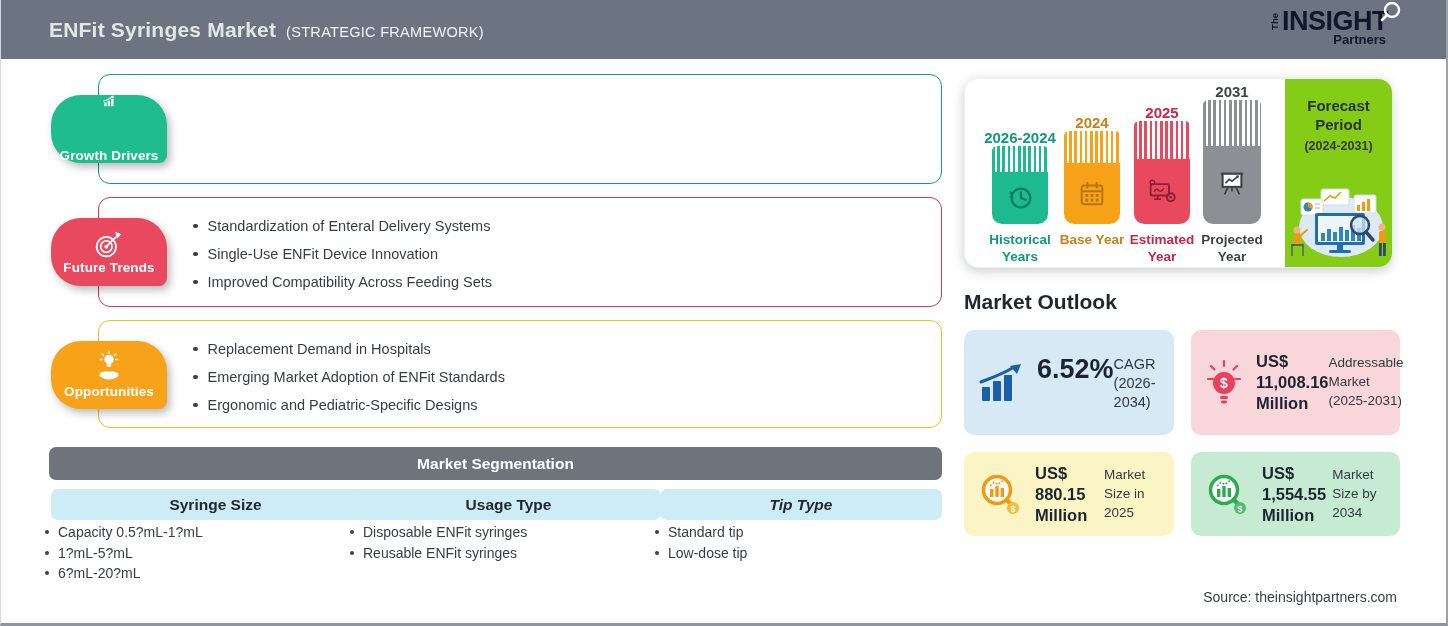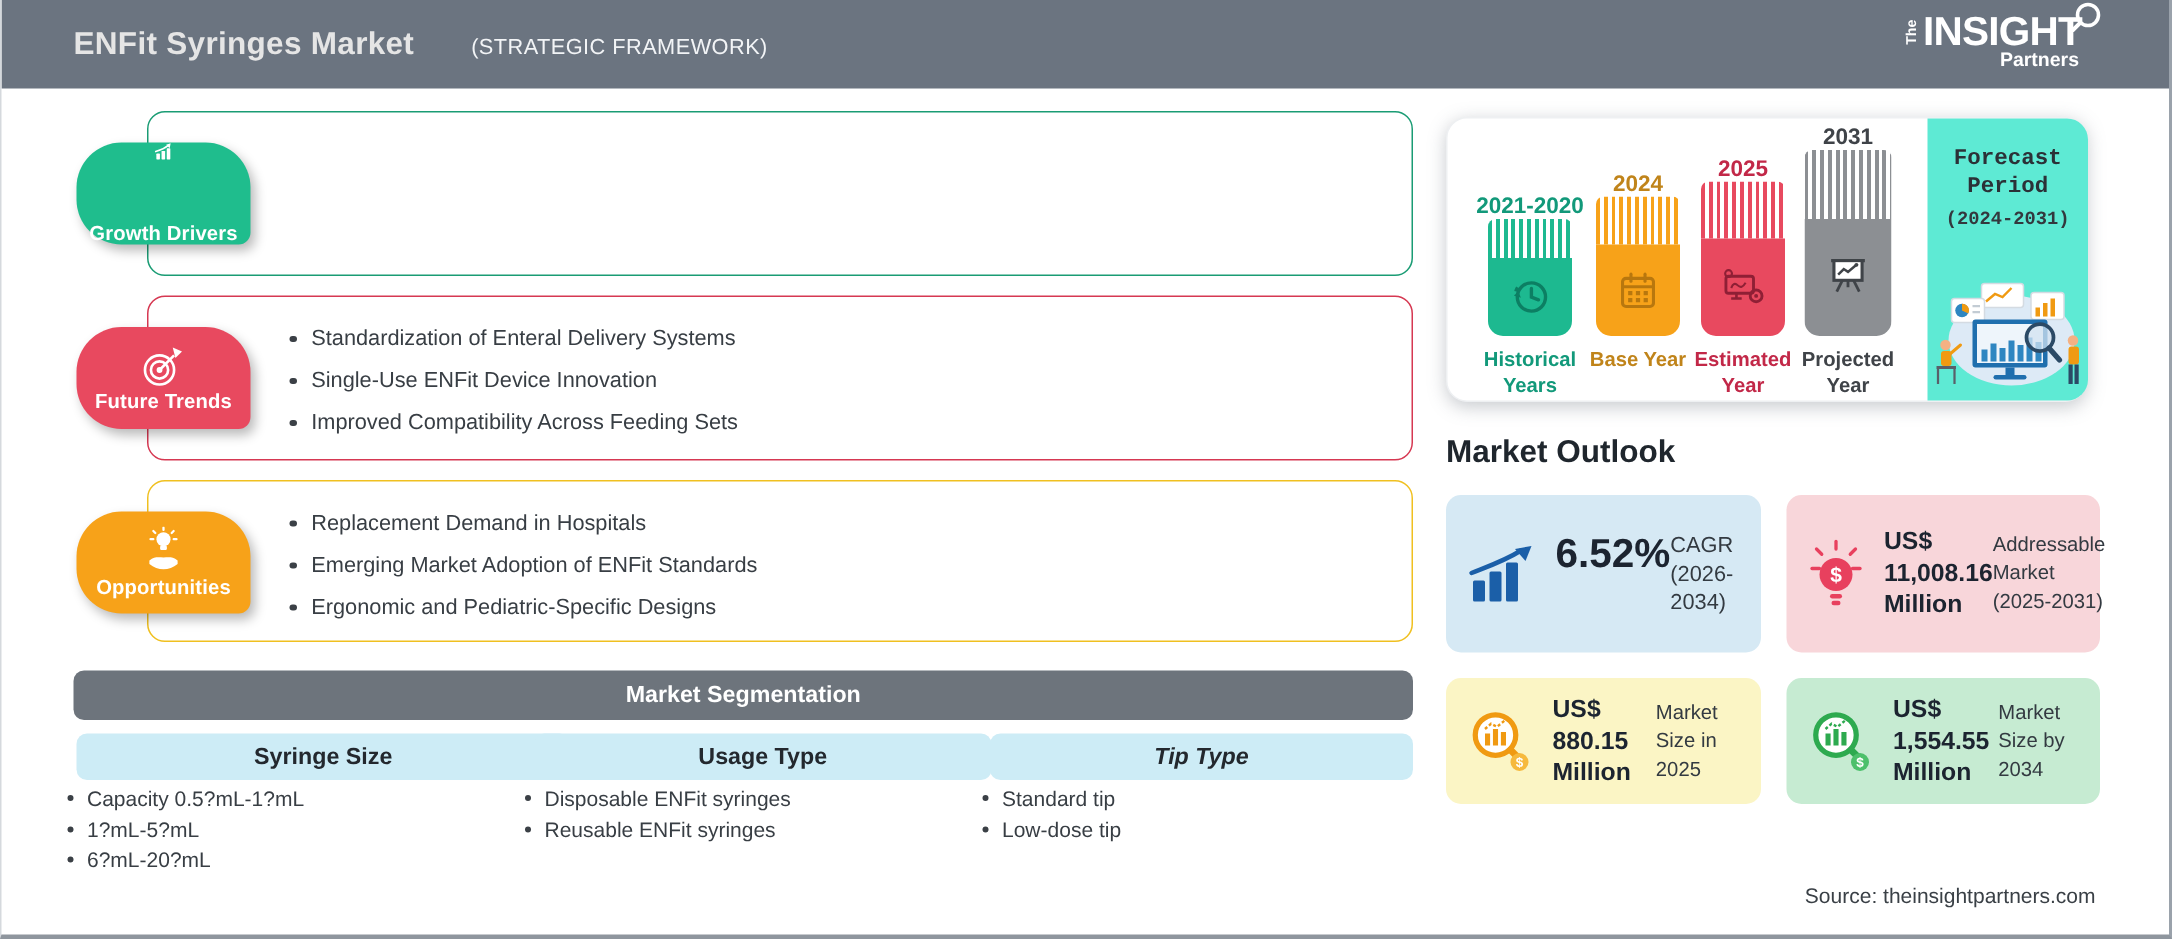--- a/index.html
+++ b/index.html
@@ -5,22 +5,22 @@
   * { margin:0; padding:0; box-sizing:border-box; }
   html,body { background:#fff; }
   body { font-family:"Liberation Sans", sans-serif; }
   .page { position:relative; width:1448px; height:626px; background:#ffffff; overflow:hidden;
           border-right:2px solid #9aa2ab; border-bottom:3px solid #8f969e; border-left:1px solid #d5d9dd; }
 
   
   .topbar { position:absolute; top:0; left:0; right:0; height:59px; background:#6b7480; }
   .title-wrap { position:absolute; left:48px; top:0; height:59px; display:flex; align-items:baseline; gap:10px; padding-top:18px; }
   .page-title { color:#e5e5e5; font-size:21px; font-weight:bold; letter-spacing:.2px; }
-  .page-subtitle { color:#f2f4f6; font-size:14.5px; letter-spacing:.3px;margin-left:28px; }
-  .logo { position:absolute; right:58px; top:8px; color:#ffffff; }
+  .page-subtitle { color:#f2f4f6; font-size:14.5px; letter-spacing:.3px; }
+  .logo { position:absolute; right:58px; top:8px; color:#0f172a; }
   .logo-row { display:flex; align-items:center; gap:3px; position:relative; }
   .logo-the { writing-mode:vertical-rl; transform:rotate(180deg); font-size:9.5px; font-weight:bold; line-height:9px; }
   .logo-insight { font-size:27px; font-weight:bold; line-height:27px; letter-spacing:-.5px; }
   .logo-lens { position:absolute; right:-15px; top:-7px; }
   .logo-partners { font-size:13px; font-weight:bold; text-align:right; line-height:13px; margin-top:-2px; padding-right:2px; }
 
   
   .sec-box { position:absolute; left:97px; width:844px; border-width:1.6px; border-style:solid; border-radius:12px; background:#fff; }
   .sec-green  { border-color:#1a9c74; }
   .sec-red    { border-color:#d63852; }
@@ -63,22 +63,22 @@
   .stripes-green  { background:repeating-linear-gradient(90deg,#1db990 0 2.6px,#fff 2.6px 5.2px); }
   .stripes-orange { background:repeating-linear-gradient(90deg,#f7a219 0 2.6px,#fff 2.6px 5.2px); }
   .stripes-red    { background:repeating-linear-gradient(90deg,#e8495f 0 2.6px,#fff 2.6px 5.2px); }
   .stripes-gray   { background:repeating-linear-gradient(90deg,#8c8f93 0 2.6px,#fff 2.6px 5.2px); }
   .bar-solid { flex:1; display:flex; align-items:center; justify-content:center; }
   .solid-green { background:#1db990; } .solid-orange { background:#f7a219; }
   .solid-red { background:#e8495f; }   .solid-gray { background:#8c8f93; }
   .bar-caption { position:absolute; top:152px; left:0; right:0; text-align:center; font-size:13.5px; font-weight:bold; line-height:17px; }
   .c-green { color:#12997a; } .c-orange { color:#c0841a; } .c-red { color:#c22848; } .c-gray { color:#3f4348; }
 
-  .period-panel { position:absolute; left:320px; top:0; bottom:0; width:107px; background:#5eead4;
-                  border-radius:0 14px 14px 0; text-align:center; padding-top:17px;font-family:Liberation Mono, monospace; }
+  .period-panel { position:absolute; left:320px; top:0; bottom:0; width:107px; background:#84cc16;
+                  border-radius:0 14px 14px 0; text-align:center; padding-top:17px; }
   .period-title { font-size:15px; font-weight:bold; color:#2b3137; line-height:19px; width:80px; margin:0 auto; }
   .period-range { font-size:12.5px; font-weight:bold; color:#33383e; margin-top:5px; }
   .illus { position:absolute; left:2px; bottom:6px; }
 
   
   .outlook-title { position:absolute; left:963px; top:290px; font-size:21px; font-weight:bold; color:#1f262d; }
   .stat-card { position:absolute; border-radius:10px; display:flex; align-items:center; gap:12px; padding:0 13px; }
   .card-1 { left:963px;  top:330px; width:210px; height:105px; background:#d6e9f4; }
   .card-2 { left:1190px; top:330px; width:209px; height:105px; background:#f8d6da; }
   .card-3 { left:963px;  top:452px; width:210px; height:84px;  background:#fbf5c5; }
@@ -180,21 +180,21 @@
     <li>Reusable ENFit syringes</li>
   </ul>
   <ul class="seg-list seg-list-3">
     <li>Standard tip</li>
     <li>Low-dose tip</li>
   </ul>
 
   <div class="forecast-panel">
 
     <div class="bar-group bg-1">
-      <div class="bar-year c-green" style="top:50px;">2021-2020</div>
+      <div class="bar-year c-green" style="top:50px;">2026-2024</div>
       <div class="bar" style="top:67px; height:78px;">
         <div class="stripes stripes-green" style="height:26px;"></div>
         <div class="bar-solid solid-green">
           <svg width="32" height="32" viewBox="0 0 34 34">
             <circle cx="18" cy="17" r="10" fill="none" stroke="#0c7f63" stroke-width="2.4"></circle>
             <path d="M18 11 L18 17 L23 19" fill="none" stroke="#0c7f63" stroke-width="2.4" stroke-linecap="round"></path>
             <path d="M7 13 A 11 11 0 0 1 10 8" fill="none" stroke="#0c7f63" stroke-width="2.4" stroke-dasharray="3 3"></path>
             <path d="M5.5 16 L9 13.5 L10.5 17.5 Z" fill="#0c7f63"></path>
           </svg>
         </div>

